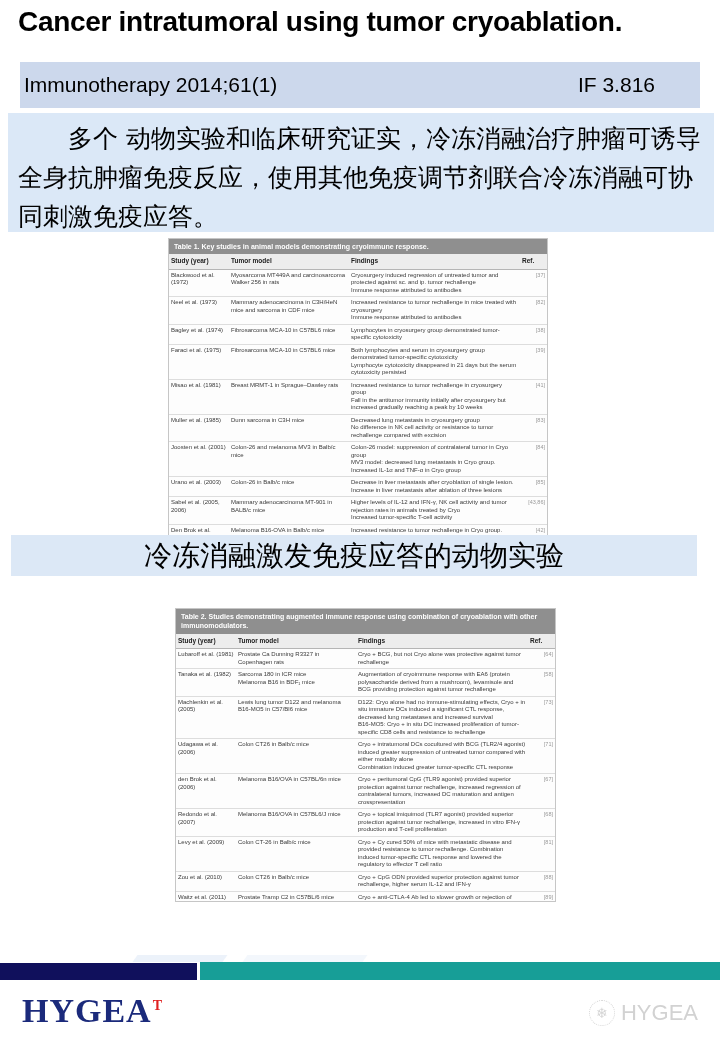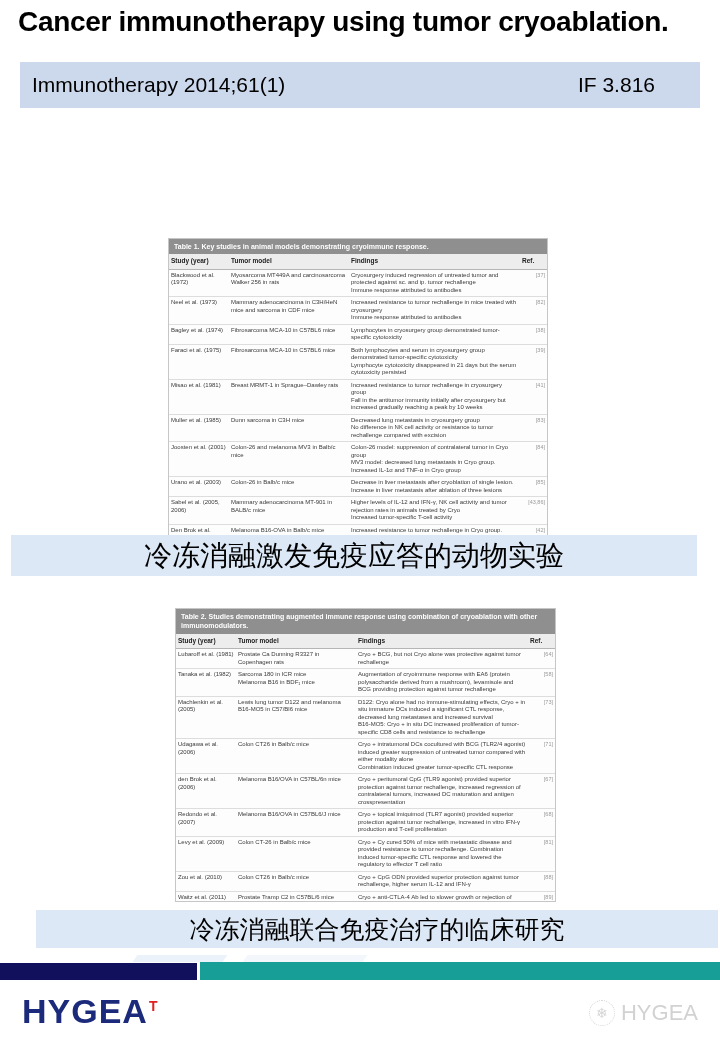--- a/index.html
+++ b/index.html
@@ -5,21 +5,21 @@
   html,body { margin:0; padding:0; background:#fff; }
   .page { position:relative; width:720px; height:1040px; background:#ffffff;
           font-family:"Liberation Sans", sans-serif; overflow:hidden; }
 
   .title { position:absolute; left:18px; top:6px; width:690px;
            font-size:28px; font-weight:bold; color:#000; letter-spacing:-0.3px; }
 
   .journal-bar { position:absolute; left:20px; top:62px; width:680px; height:46px;
                  background:#ccd8ec; display:flex; align-items:center;
                  justify-content:space-between; box-sizing:border-box;
-                 padding:0 45px 0 12px; font-size:21px; color:#000; }
+                 padding:0 45px 0 4px; font-size:21px; color:#000; }
 
   .abstract { position:absolute; left:8px; top:113px; width:706px; height:119px;
               background:#dbe8f7; box-sizing:border-box; padding:6px 10px 0 10px;
               font-family:"DejaVu Serif", serif; font-size:25px; line-height:39px;
               color:#000; overflow:hidden; }
   .abstract p { margin:0; text-indent:2em; }
 
   .figure { position:absolute; background:#fdfdfd; border:1px solid #c6c6c6;
             box-sizing:border-box; overflow:hidden; }
   .fig1 { left:168px; top:238px; width:380px; height:307px; }
@@ -48,44 +48,47 @@
           transform:skewX(-35deg); }
   .deco1 { left:135px; top:955px; width:90px; }
   .deco2 { left:245px; top:955px; width:120px; opacity:0.35; }
 
   .navy-bar { position:absolute; left:0; top:963px; width:197px; height:17px;
               background:#10105c; }
   .teal-bar { position:absolute; left:200px; top:962px; width:520px; height:18px;
               background:#179e97; }
 
   .logo { position:absolute; left:22px; top:992px;
-          font-family:Liberation Sans, sans-serif; font-weight:bold; font-size:34px;
+          font-family:Liberation Serif, serif; font-weight:bold; font-size:34px;
           color:#1b2a7b; letter-spacing:1px; }
   .logo-mark { font-size:14px; color:#e02020; font-weight:bold;
                vertical-align:super; margin-left:1px; }
 
   .watermark { position:absolute; right:22px; top:1000px; display:flex;
                align-items:center; gap:6px; color:#d2d2d2; font-size:22px;
                font-family:"Liberation Sans", sans-serif; }
   .watermark-icon { display:flex; align-items:center; justify-content:center;
                     width:24px; height:24px; border:1px dotted #d5d5d5;
                     border-radius:50%; font-size:14px; color:#d5d5d5; }
 </style>
 </head>
 <body>
 
 <div class="page">
 
-  <div class="title">Cancer immunotherapy using tumor cryoablation.</div>
+  <div class="title">Cancer intratumoral using tumor cryoablation.</div>
 
   <div class="journal-bar">
     <span>Immunotherapy 2014;61(1)</span>
     <span>IF 3.816</span>
   </div>
 
+  <div class="abstract">
+    <p>多个 动物实验和临床研究证实，冷冻消融治疗肿瘤可诱导全身抗肿瘤免疫反应，使用其他免疫调节剂联合冷冻消融可协同刺激免疫应答。</p>
+  </div>
 
   <div class="figure fig fig1">
     <div class="fig-caption">Table 1. Key studies in animal models demonstrating cryoimmune response.</div>
     <table>
       <thead>
         <tr>
           <th class="col-study">Study (year)</th>
           <th class="col-model">Tumor model</th>
           <th class="col-findings">Findings</th>
           <th class="col-ref">Ref.</th>
@@ -234,21 +237,20 @@
             <td class="col-model">Prostate Tramp C2 in C57BL/6 mice</td>
             <td class="col-findings">Cryo + anti-CTLA-4 Ab led to slower growth or rejection of secondary tumor
 Cryo alone had no effect</td>
             <td class="col-ref">[89]</td>
           </tr>
         </tbody>
     </table>
 
   </div>
 
-  <div class="section-bar bar-clinical">冷冻消融联合免疫治疗的临床研究</div>
 
   <div class="deco deco1"></div>
   <div class="deco deco2"></div>
   <div class="navy-bar"></div>
   <div class="teal-bar"></div>
 
   <div class="logo">
     <span>HYGEA</span><span class="logo-mark">T</span>
   </div>
 

